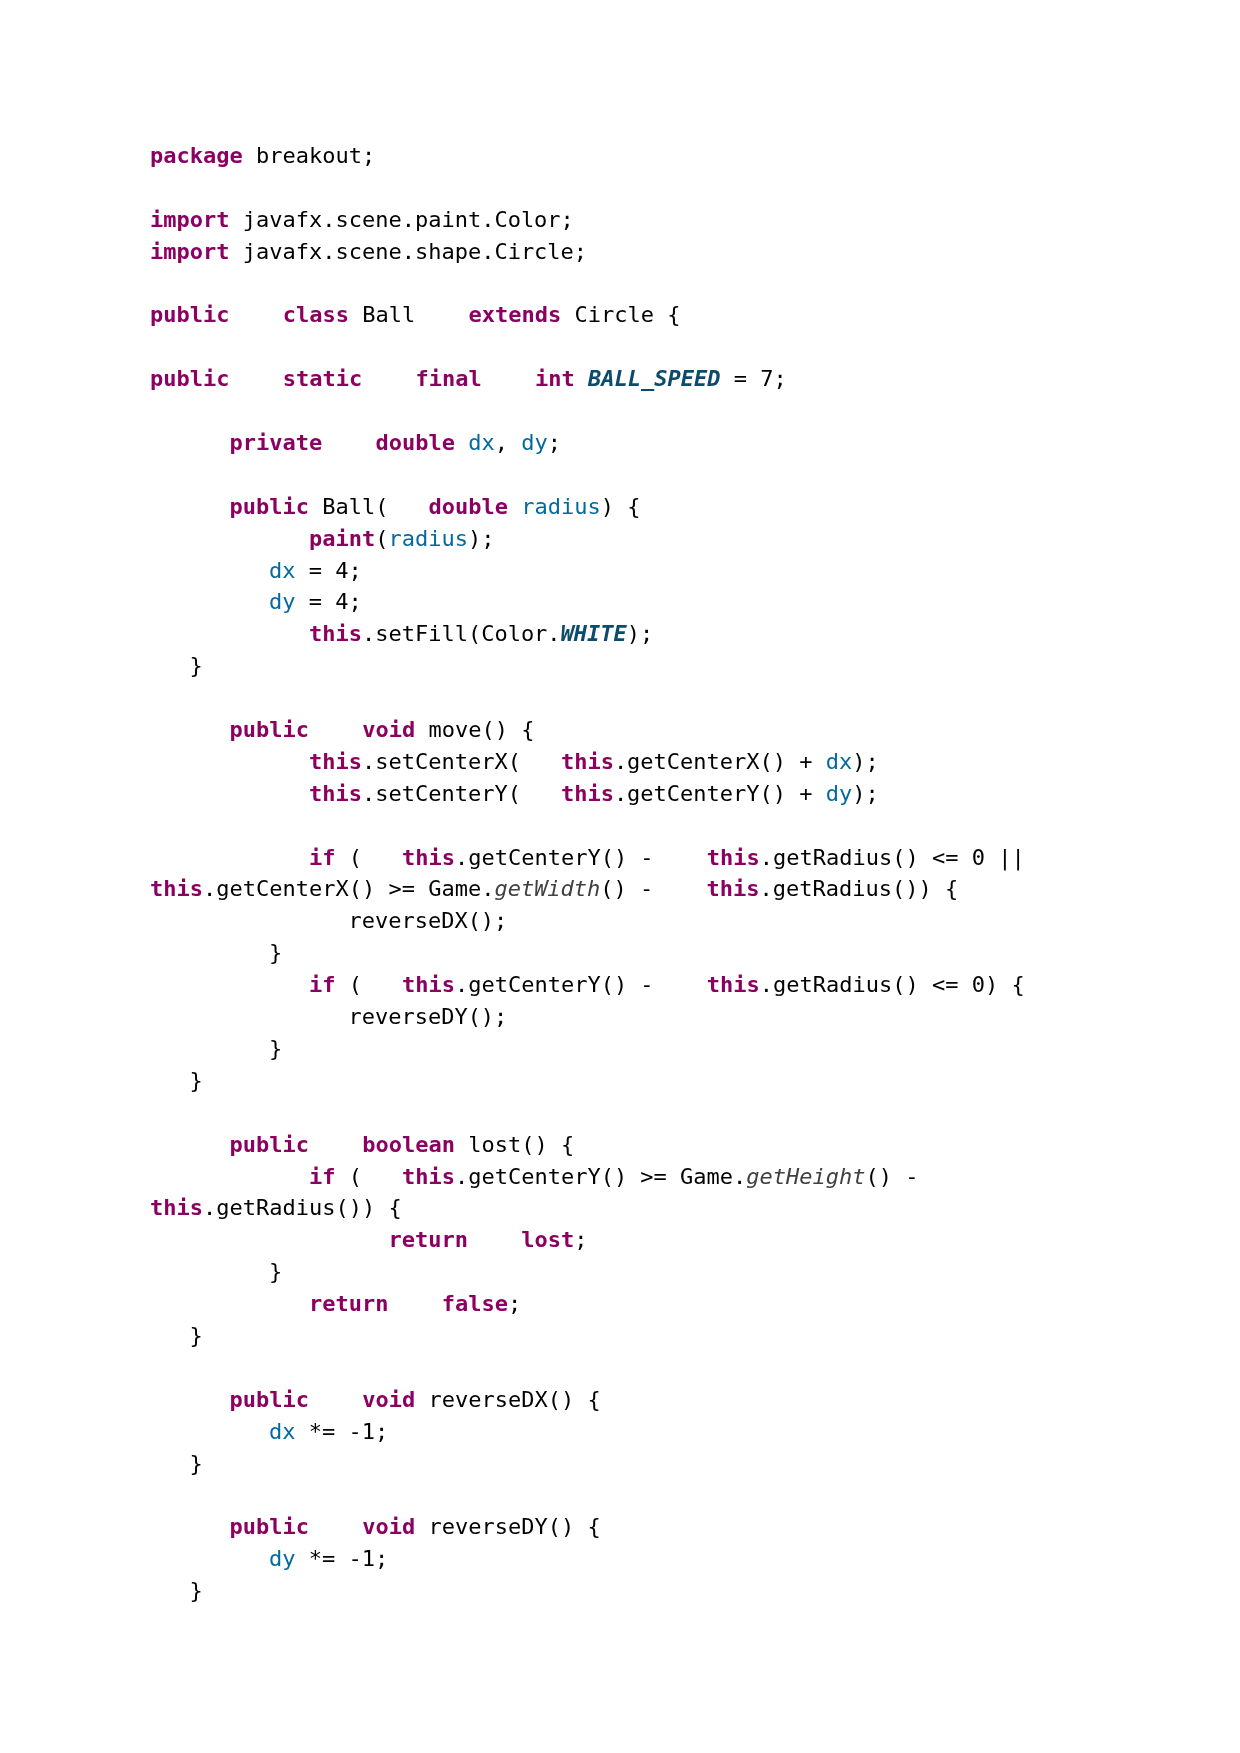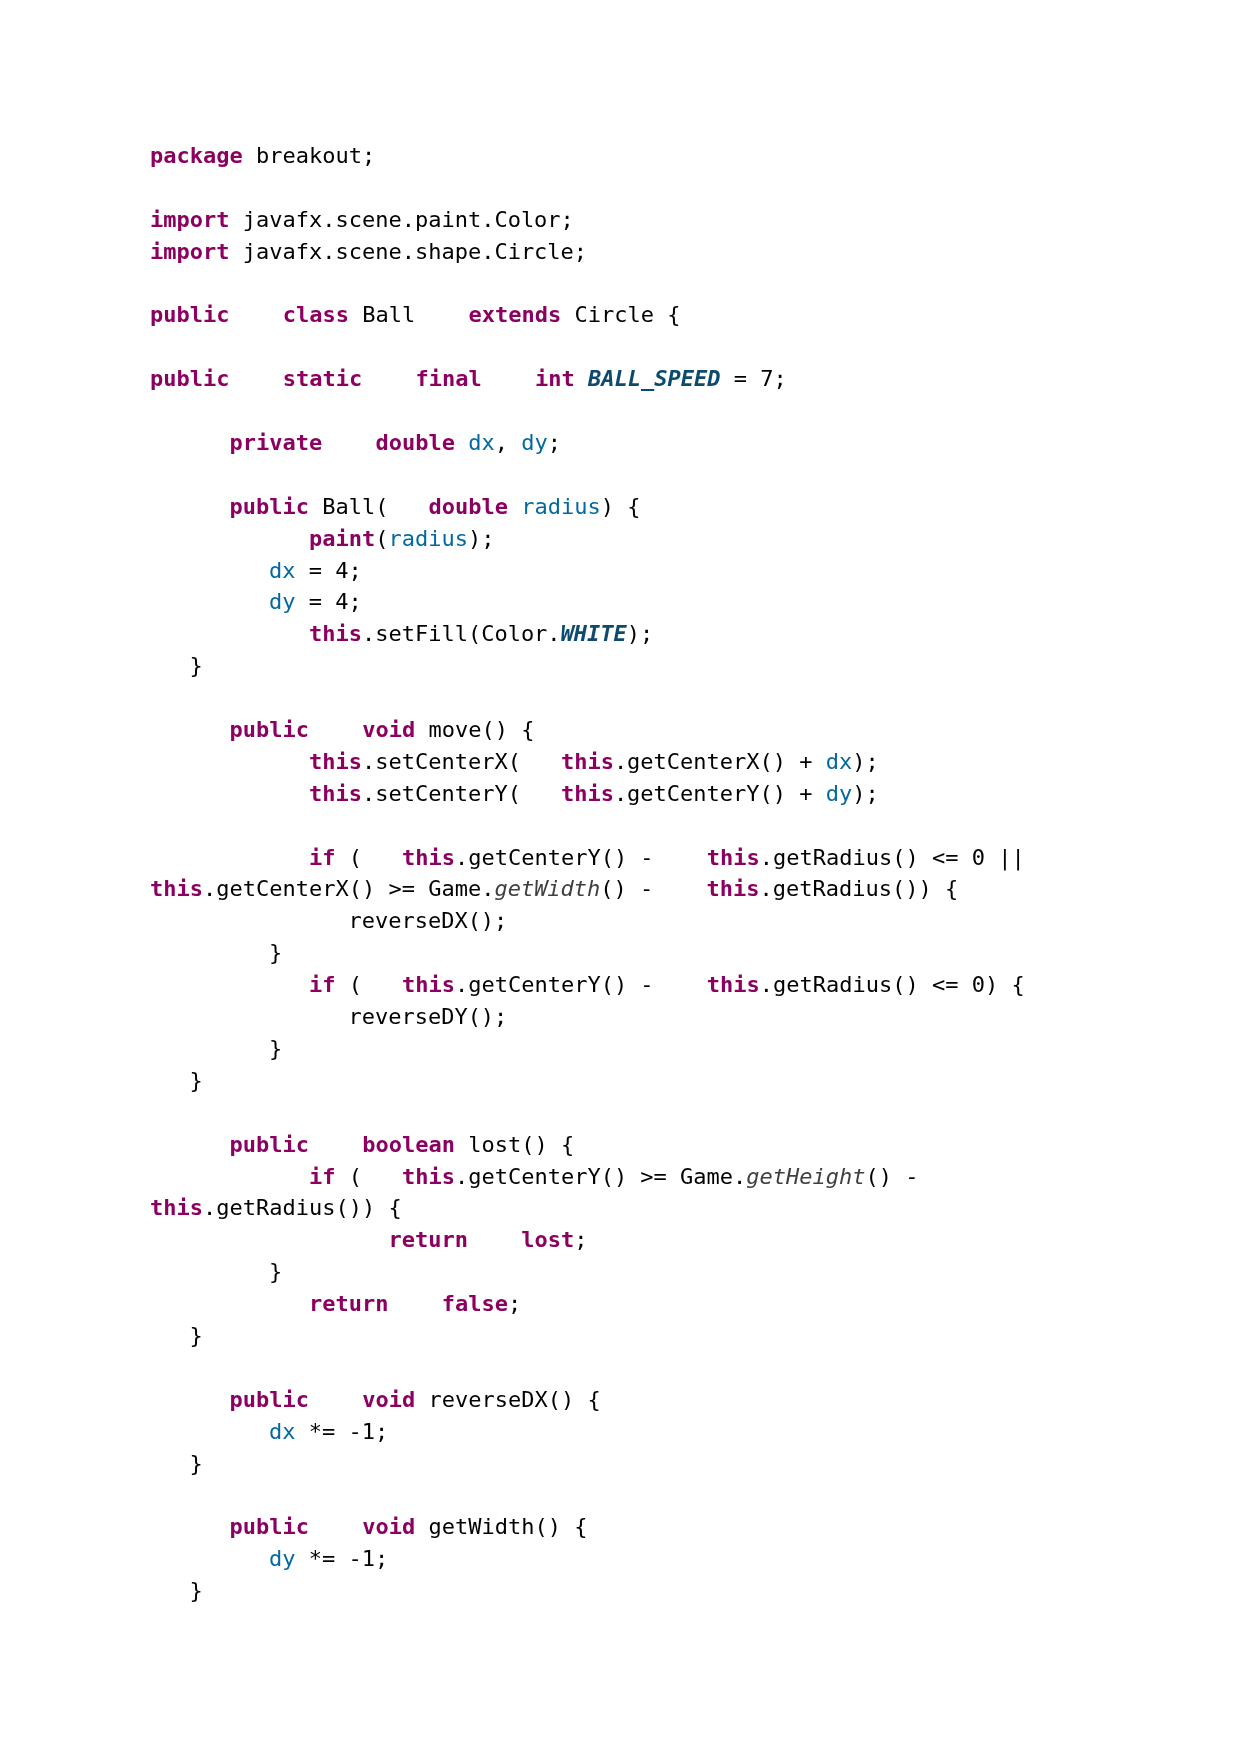--- a/index.html
+++ b/index.html
@@ -61,16 +61,16 @@
 <span class="kw">this</span><span class="plain">.getRadius()) {</span>
                   <span class="kw">return</span> <span class="kw">lost</span><span class="plain">;</span>
             <span class="plain">}</span>
             <span class="kw">return</span> <span class="kw">false</span><span class="plain">;</span>
       <span class="plain">}</span>
 
       <span class="kw">public</span> <span class="kw">void</span><span class="plain"> reverseDX() {</span>
             <span class="field">dx</span><span class="plain"> *= -1;</span>
       <span class="plain">}</span>
 
-      <span class="kw">public</span> <span class="kw">void</span><span class="plain"> getWidth() {</span>
+      <span class="kw">public</span> <span class="kw">void</span><span class="plain"> reverseDY() {</span>
             <span class="field">dy</span><span class="plain"> *= -1;</span>
       <span class="plain">}</span>
 </div>
 
 </body></html>

